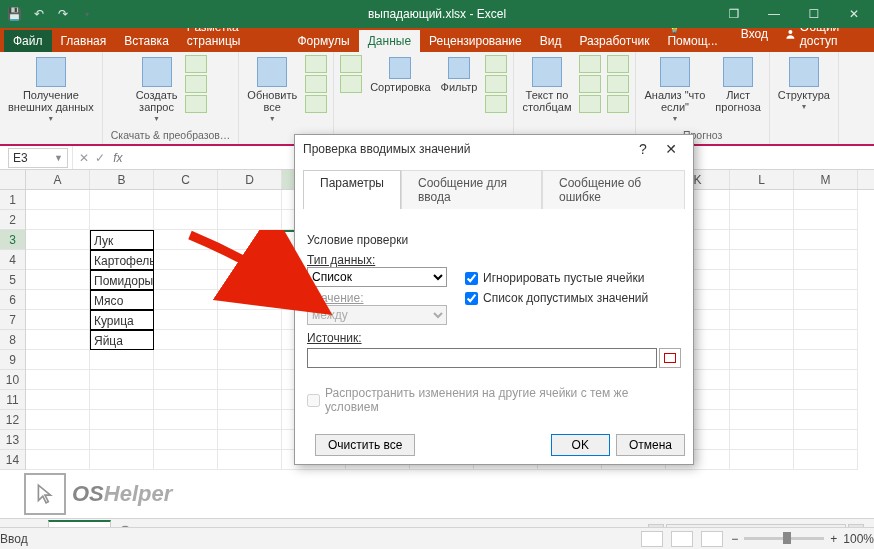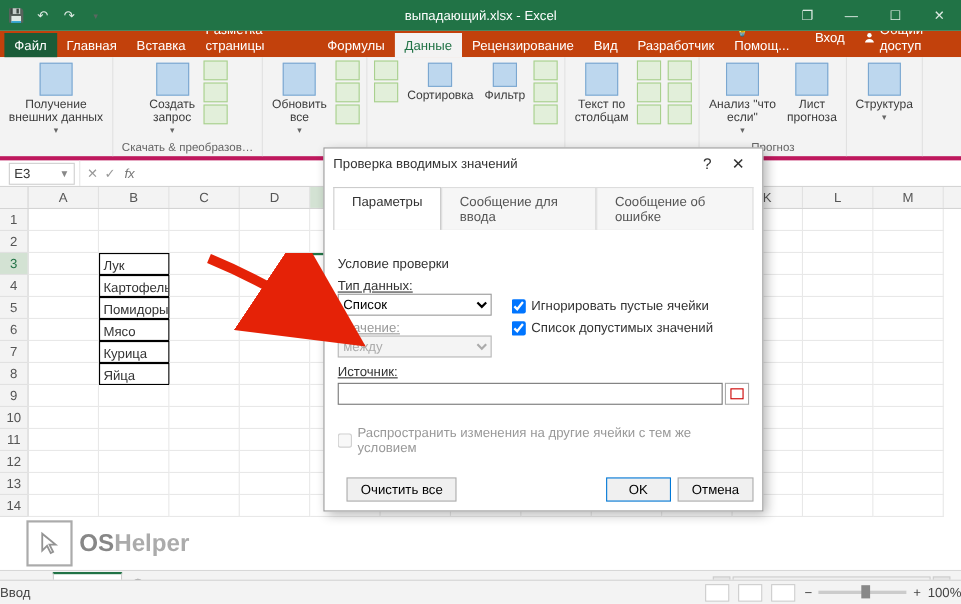--- a/index.html
+++ b/index.html
@@ -16,21 +16,21 @@
 
 .ribbon-tabs { background: #c2410c; height: 24px; display: flex; align-items: flex-end; color: #fff; font-size: 12px; }
 .ribbon-tabs .tab { padding: 4px 9px; cursor: pointer; }
 .ribbon-tabs .tab.file { background: #1a5c38; margin-left: 4px; }
 .ribbon-tabs .tab.active { background: #f3f3f3; color: #217346; }
 .ribbon-tabs .right { margin-left: auto; display: flex; align-items: center; padding-right: 6px; gap: 2px; }
 .ribbon-tabs .share { display: flex; align-items: center; gap: 4px; padding: 3px 6px; }
 .person-icon { width: 14px; height: 14px; }
 
 
-.ribbon { background: #f3f3f3; height: 94px; border-bottom: 4px solid #be185d; display: flex; font-size: 11px; color: #3c3c3c; }
+.ribbon { background: #f3f3f3; height: 94px; border-bottom: 2px solid #be185d; display: flex; font-size: 11px; color: #3c3c3c; }
 .group { border-right: 1px solid #e1e1e1; padding: 3px 6px 0; display: flex; flex-direction: column; justify-content: space-between; align-items: center; position: relative; }
 .group .upper { display: flex; gap: 6px; align-items: flex-start; }
 .bigbtn { display: flex; flex-direction: column; align-items: center; gap: 2px; text-align: center; padding: 2px 2px; line-height: 1.1; cursor: pointer; }
 .bigbtn .ico { width: 30px; height: 30px; background: #bdd7ee; border: 1px solid #7ba7d0; display: inline-block; }
 .bigbtn.small .ico { width: 22px; height: 22px; }
 .grouplabel { text-align: center; font-size: 10.5px; color: #666; padding: 2px 2px 3px; width: 100%; }
 .smallstack { display: flex; flex-direction: column; gap: 2px; }
 .smallstack .sb { width: 22px; height: 18px; background: #e2efda; border: 1px solid #a9d08e; }
 
 
@@ -105,21 +105,21 @@
 .rightcol { display:flex; flex-direction:column; gap:6px; padding-top: 18px;}
 .two-col { display:flex; gap: 18px; align-items:flex-start;}
 select:disabled { background:#f0f0f0; color:#888;}
 
 
 .arrow { position: absolute; left: 180px; top: 230px; pointer-events: none; }
 
 
 .watermark { position: absolute; left: 24px; bottom: 34px; display:flex; align-items:center; gap:6px; opacity:0.7; }
 .watermark .curs { width: 42px; height: 42px; border: 2px solid #888; background:#fff; display:flex; align-items:center; justify-content:center;}
-.watermark .txt { font-size: 22px; font-weight: 600; }
+.watermark .txt { font-size: 22px; font-weight: 600; font-style: italic; }
 .watermark .o { color:#555;} .watermark .h{ color:#888;}
 
 .chev { font-size: 8px; color: #666; }
 </style>
 </head>
 <body>
 
 <div class="titlebar">
   <div class="qat">
     <span>💾</span>

